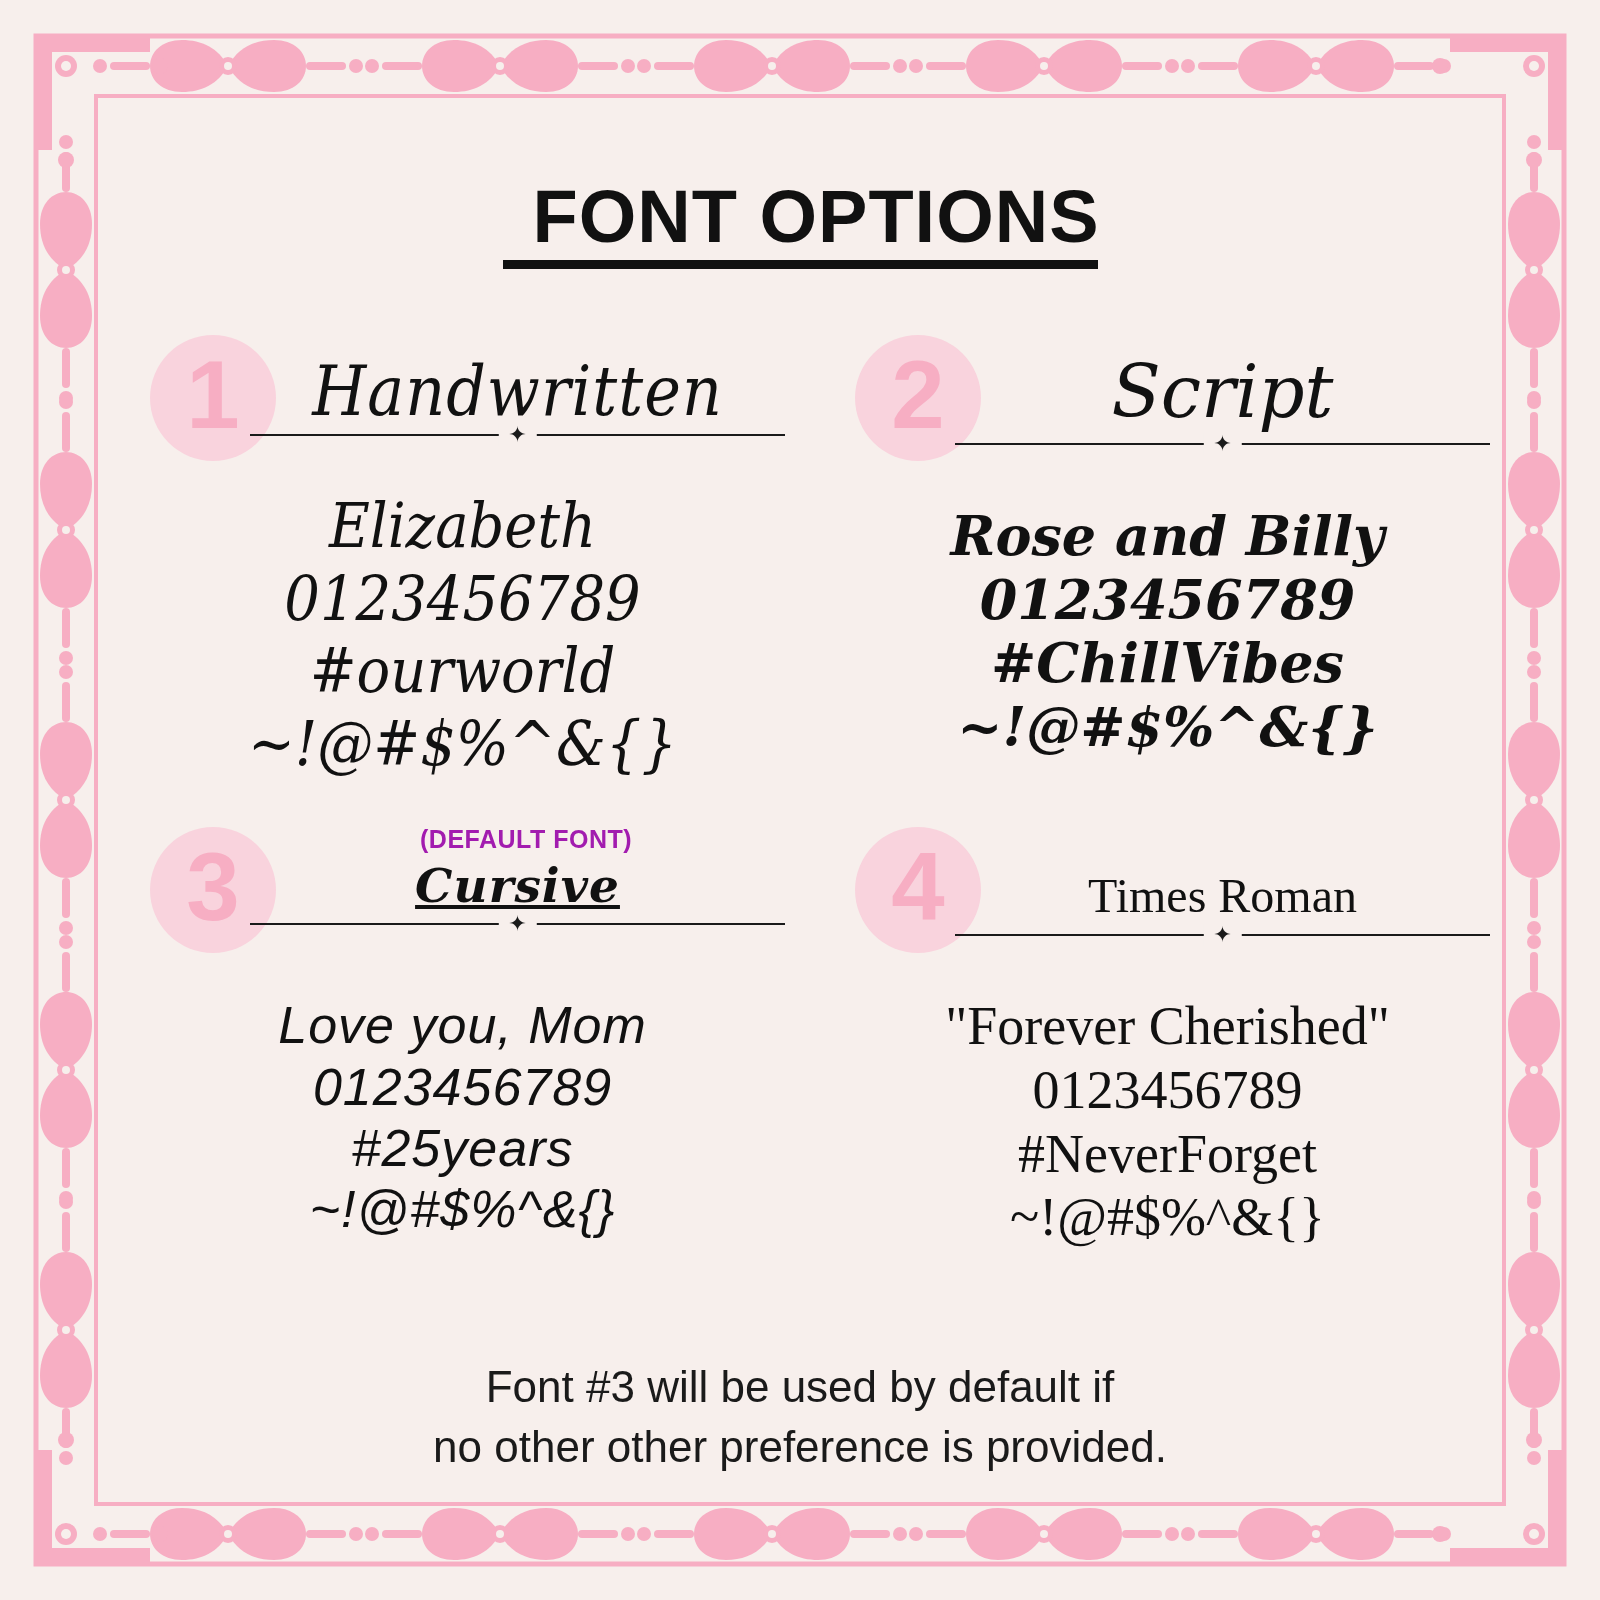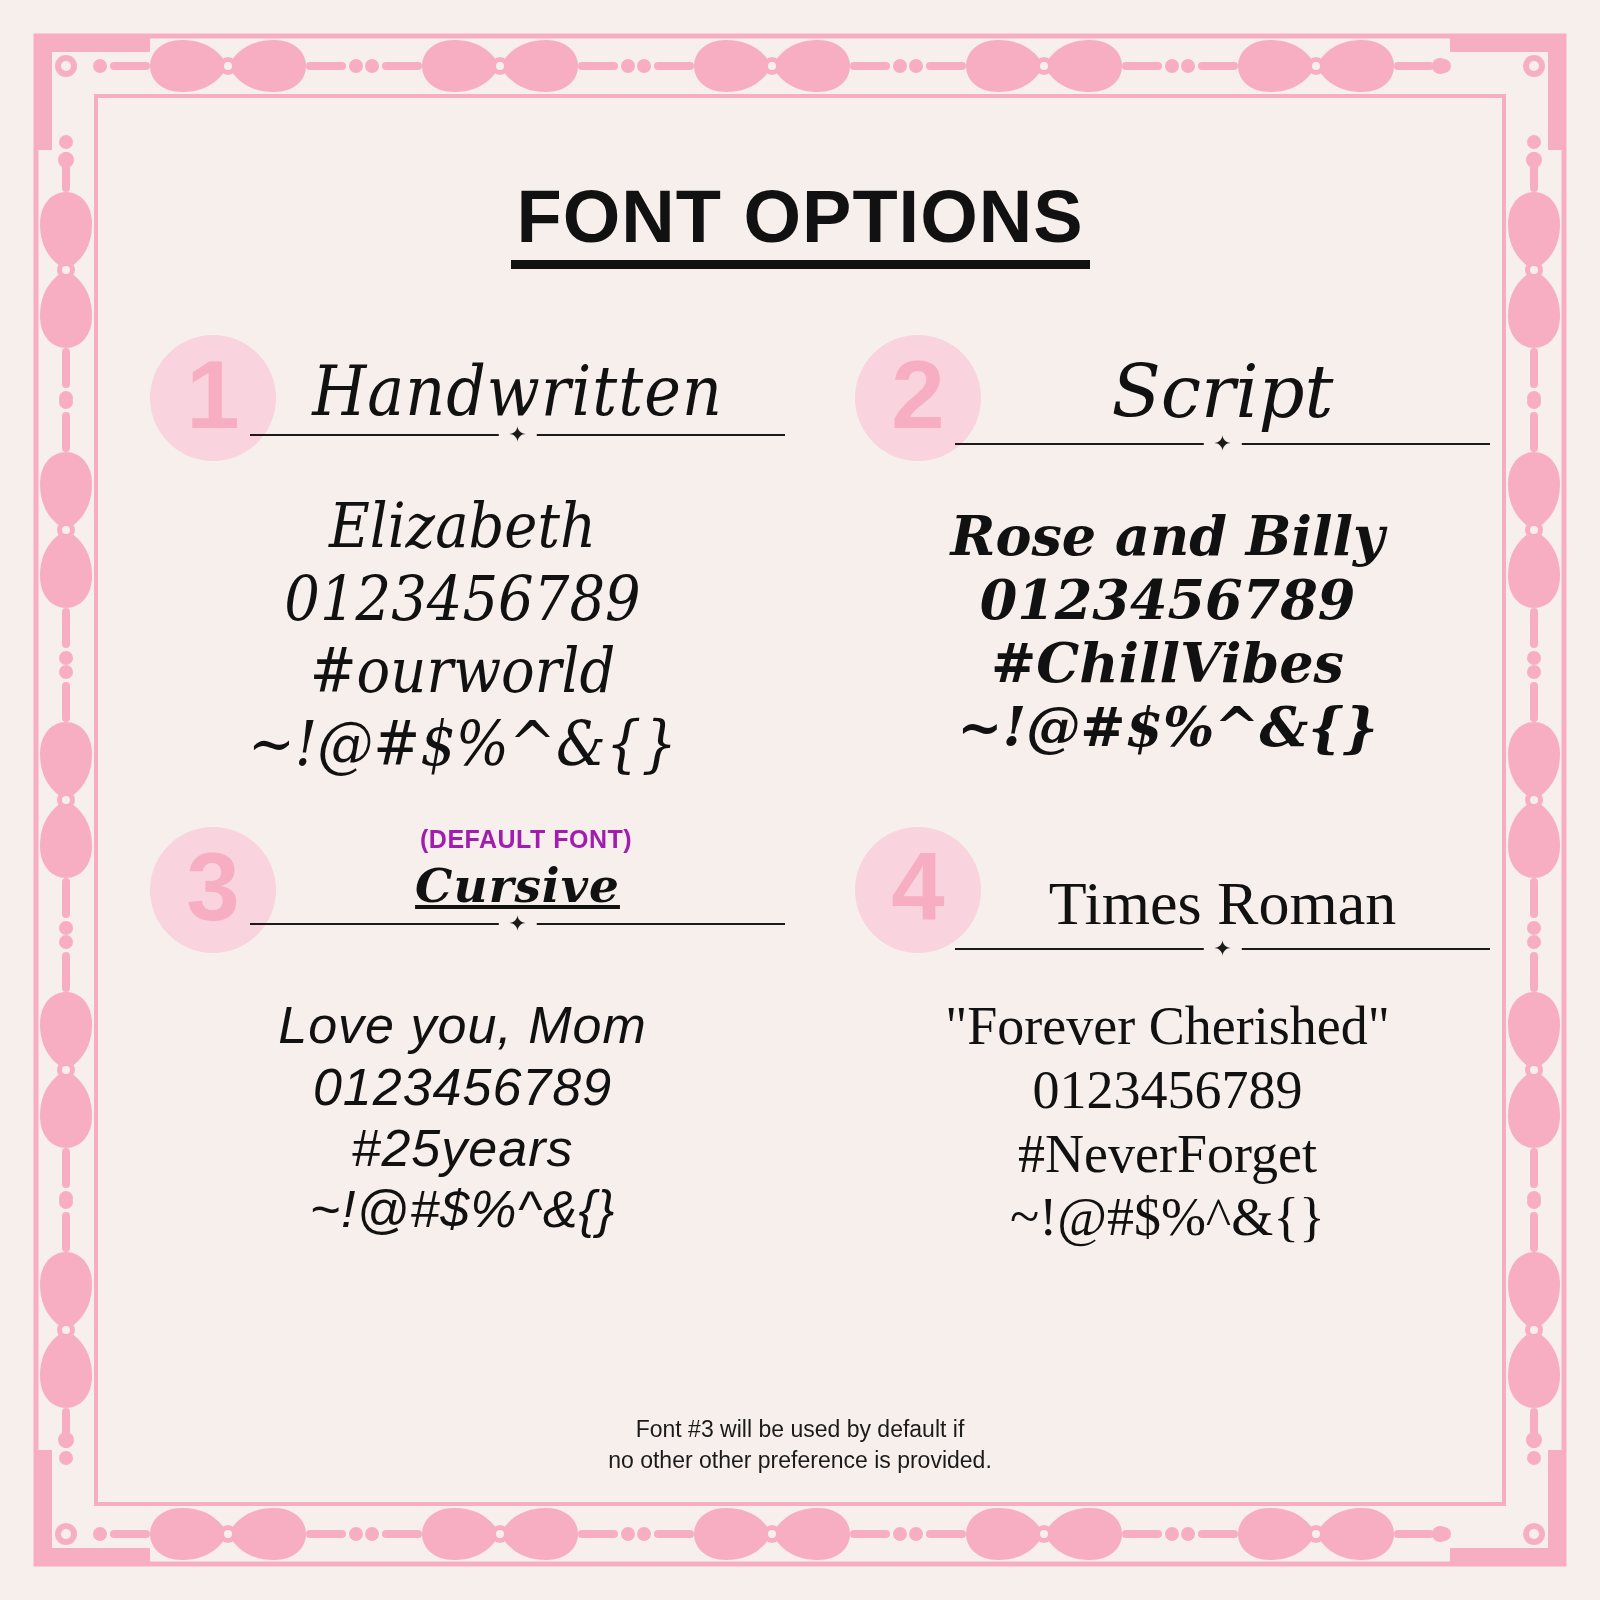--- a/index.html
+++ b/index.html
@@ -34,21 +34,21 @@
     height: 1380px;
   }
 
   .page-title {
     text-align: center;
     font-family: "Liberation Sans", sans-serif;
     font-weight: bold;
     font-size: 74px;
     letter-spacing: 1px;
     color: #111;
-    margin: 60px 0 0 0;
+    margin: 60px 0 0 16px;
     display: inline-block;
     width: 100%;
   }
   .title-wrap {
     text-align: center;
   }
   .title-inner {
     display: inline-block;
     border-bottom: 9px solid #111;
     padding: 0 6px 6px 6px;
@@ -142,21 +142,21 @@
     font-family: "DejaVu Serif", serif;
     font-style: italic;
     font-weight: bold;
     font-size: 47px;
     padding-top: 34px;
     letter-spacing: 1px;
     text-decoration: underline;
   }
   .style-name.times {
     font-family: "Liberation Serif", serif;
-    font-size: 62px;
+    font-size: 48px;
     padding-top: 44px;
   }
 
   
   .divider {
     position: relative;
     height: 26px;
     margin-top: 4px;
   }
   .divider .rule {
@@ -213,21 +213,21 @@
     font-size: 54px;
   }
 
   .footnote {
     position: absolute;
     bottom: 24px;
     left: 0;
     width: 1380px;
     text-align: center;
     font-family: "Liberation Sans", sans-serif;
-    font-size: 23px;
+    font-size: 44px;
     color: #1a1a1a;
     line-height: 1.35;
   }
 </style>
 </head>
 <body>
 
 <div class="border-frame">
   <svg width="1600" height="1600" viewBox="0 0 1600 1600" xmlns="http://www.w3.org/2000/svg">
     <defs>

